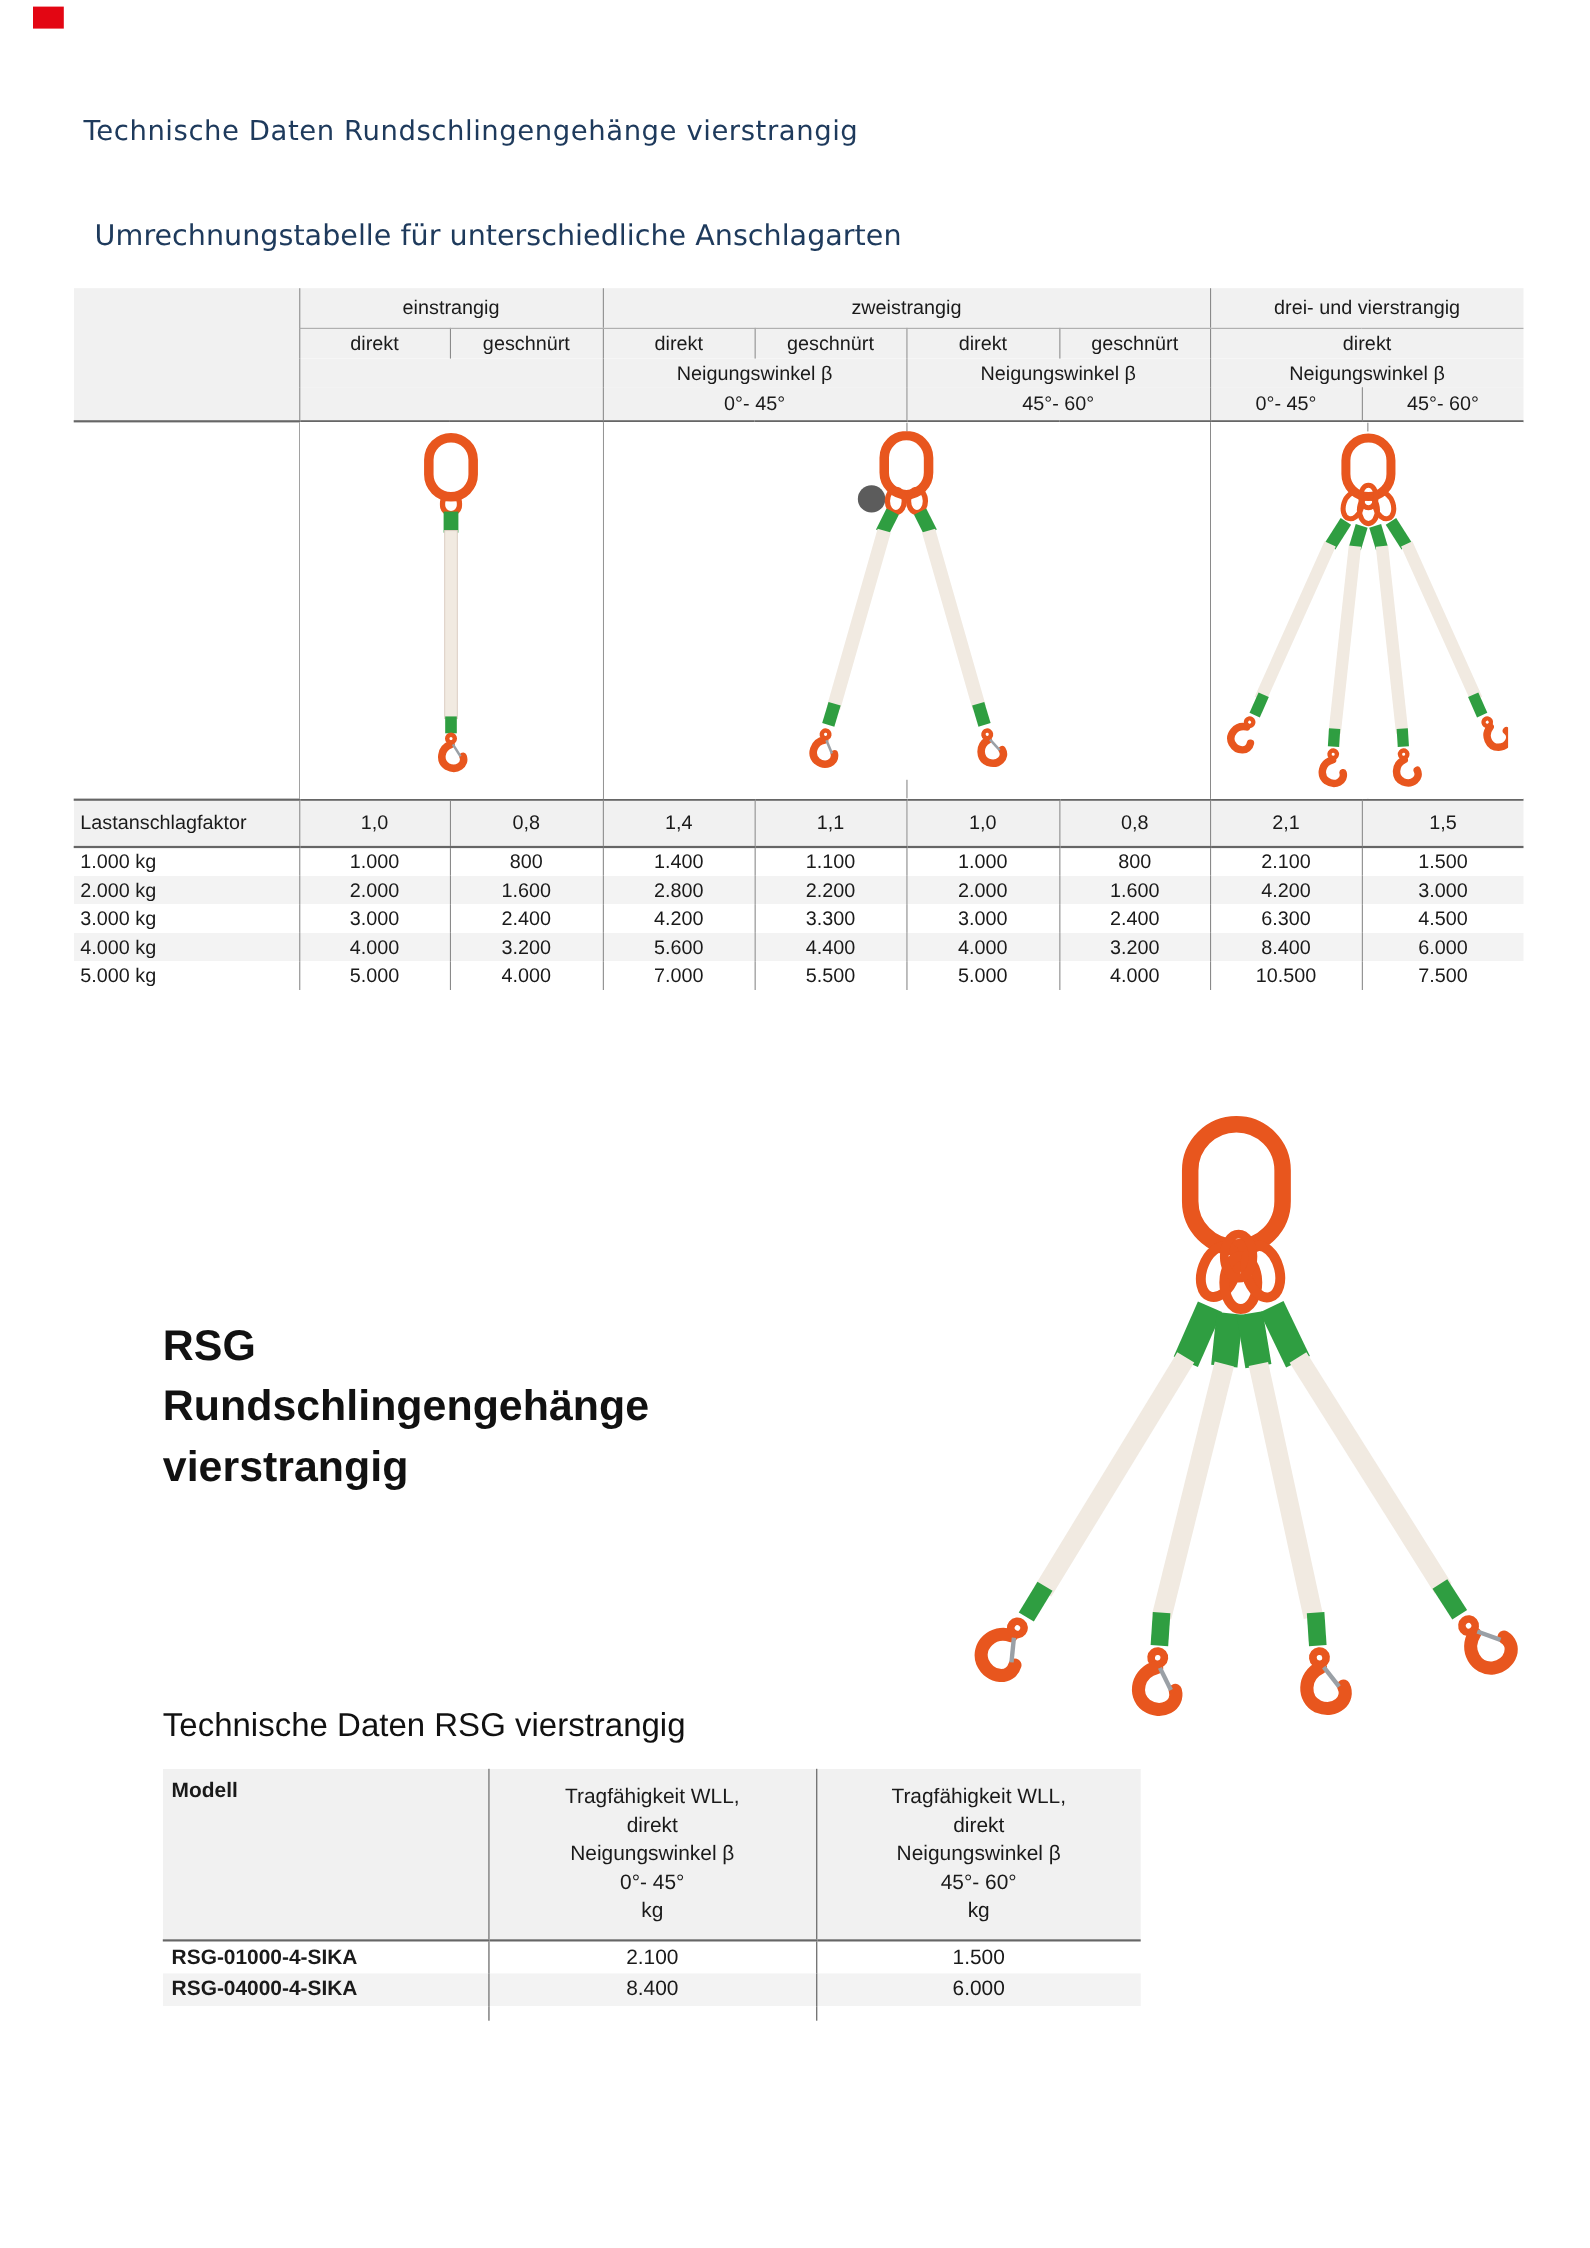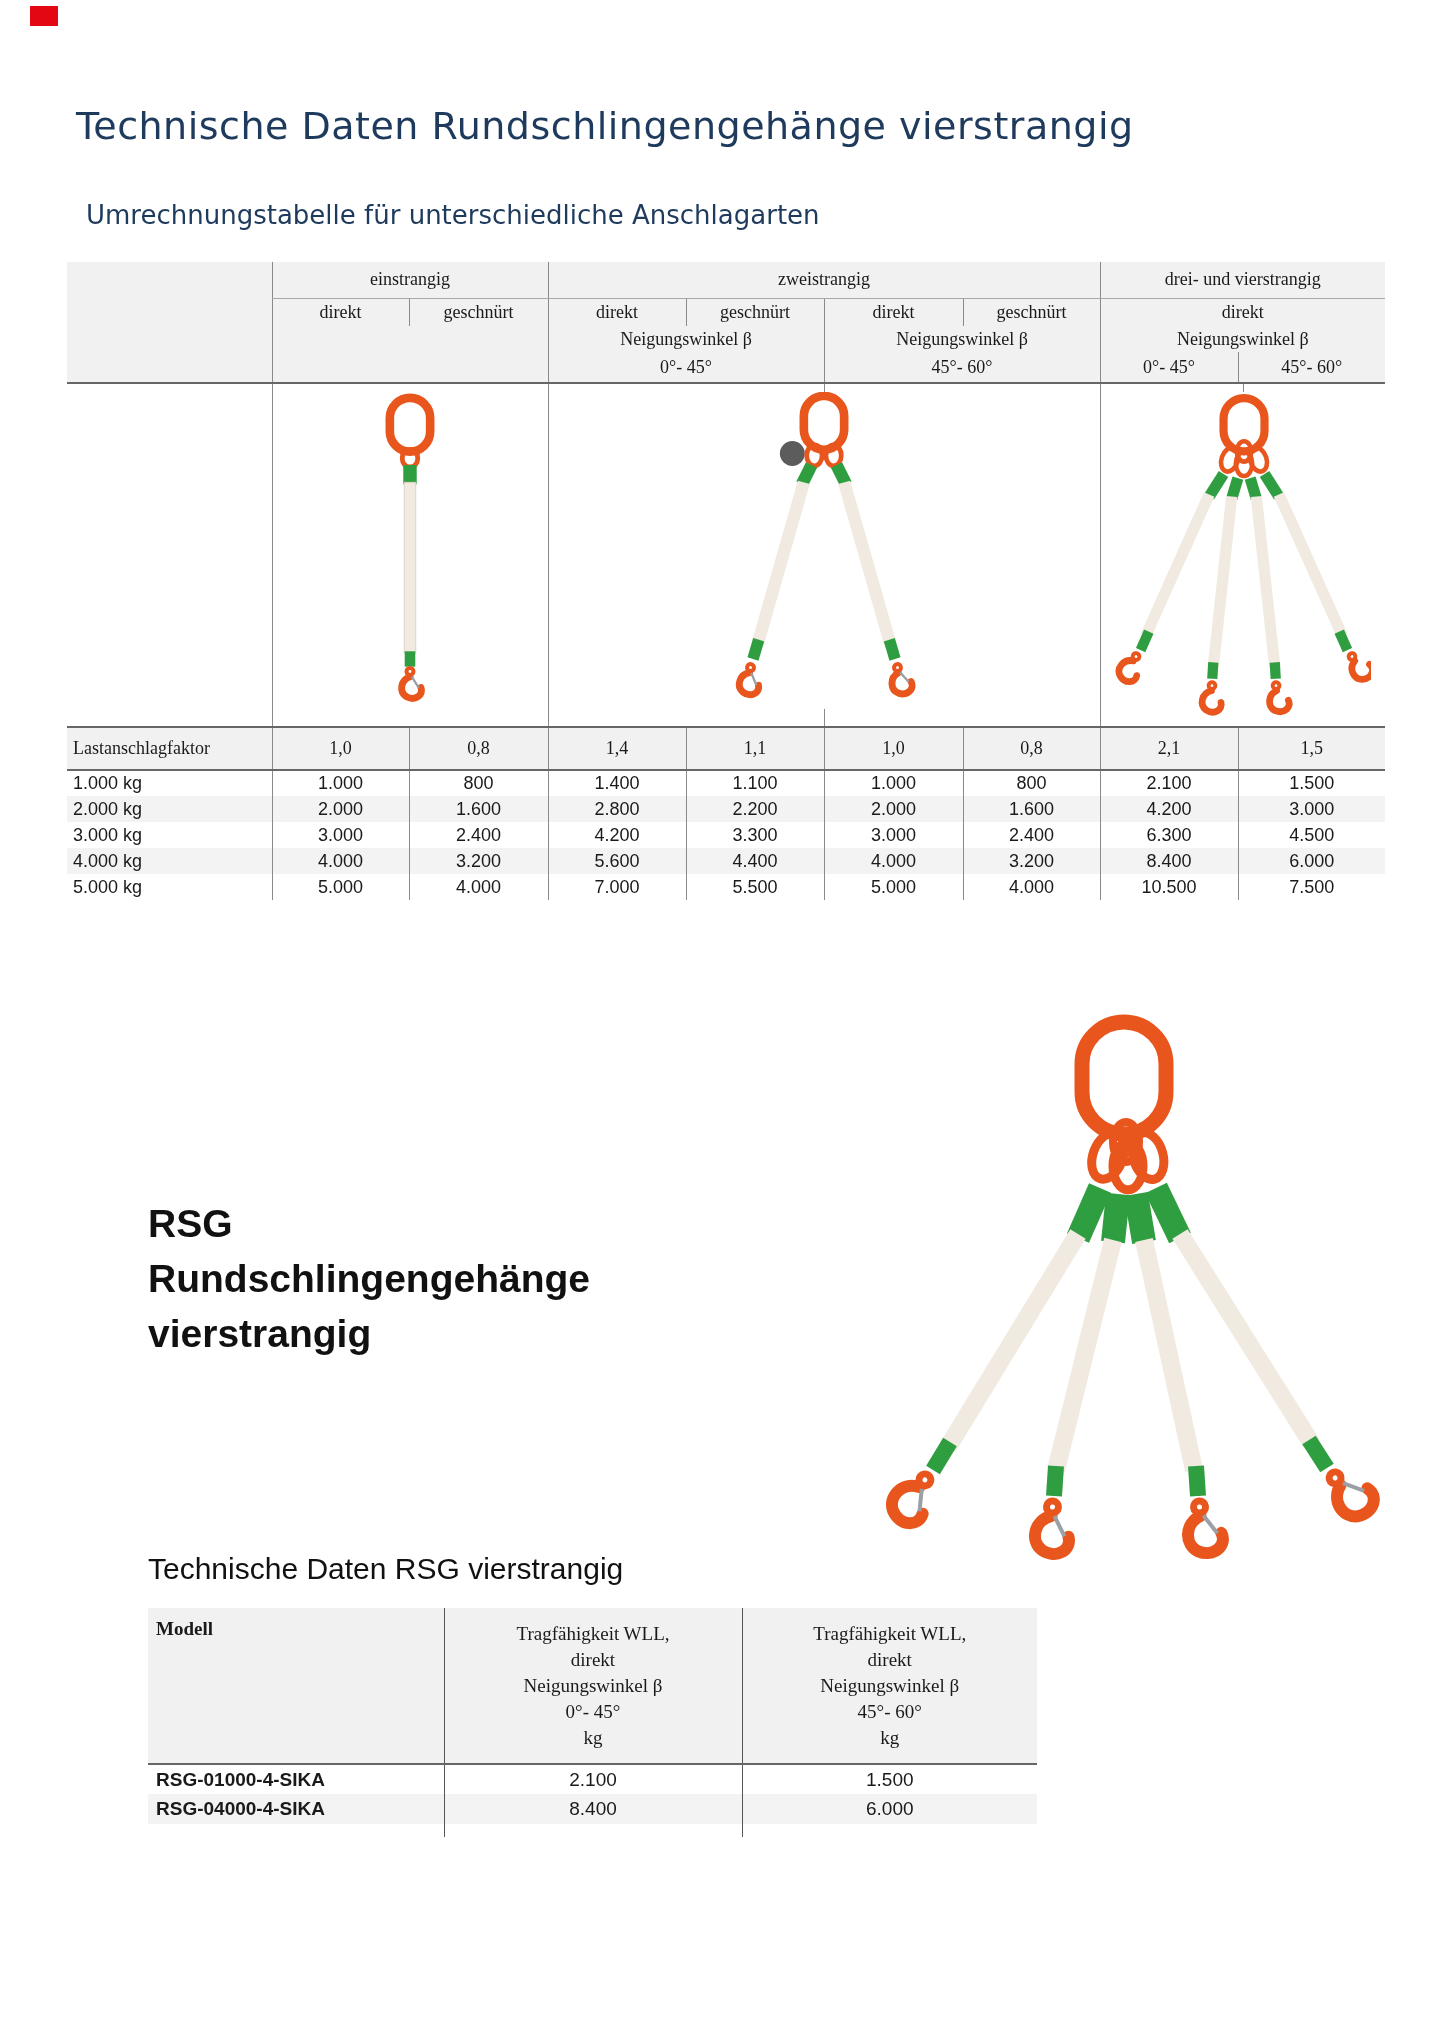--- a/index.html
+++ b/index.html
@@ -5,28 +5,28 @@
   :root{
     --navy:#1e3a5c; --red:#e30613; --orange:#e8561e; --green:#2f9e41;
     --strand:#f1eae1; --strand_edge:#ddd0c6; --header_bg:#f1f1f1; --alt_row_bg:#f3f3f3;
     --grid_line:#8a8a8a; --grid_line_dark:#666666; --text:#1a1a1a; --gray_ball:#5c5c5c;
   }
   html,body{margin:0;padding:0;background:#fff;}
   .page{position:relative;width:1445px;height:2044px;background:#fff;overflow:hidden;
         font-family:"Liberation Sans",sans-serif;color:var(--text);}
   .abs{position:absolute;}
   .red-mark{left:30px;top:6px;width:28px;height:20px;background:var(--red);}
-  .page-title{left:76px;top:104px;font-family:"DejaVu Sans",sans-serif;font-size:38px;
+  .page-title{left:76px;top:104px;font-family:"DejaVu Sans",sans-serif;font-size:25px;
               font-weight:400;color:var(--navy);letter-spacing:.5px;}
   .page-subtitle{left:86px;top:200px;font-family:"DejaVu Sans",sans-serif;font-size:26px;
                  font-weight:400;color:var(--navy);}
   
   table.ctable{border-collapse:collapse;table-layout:fixed;width:1318px;font-size:18px;color:var(--text);}
   table.ctable td{padding:0;vertical-align:middle;text-align:center;overflow:hidden;}
-  .hbg{background:var(--header_bg);font-family:Liberation Serif, serif;}
+  .hbg{background:var(--header_bg);}
   .bl{border-left:1px solid var(--grid_line);}
   .grp{border-bottom:1px solid #a8a8a8;}
   .hdr-bot{border-bottom:2px solid var(--grid_line_dark);}
   .thick-top{border-top:2px solid var(--grid_line_dark);}
   .lab{text-align:left !important;padding-left:6px !important;}
   .imgcell{position:relative;background:#fff;}
   .imgcell .vline{position:absolute;left:50%;top:0;bottom:0;width:1px;background:var(--grid_line);}
   .imgwrap{position:relative;display:flex;justify-content:center;align-items:flex-start;height:342px;padding-top:8px;box-sizing:border-box;}
   .altrow{background:var(--alt_row_bg);}
   

